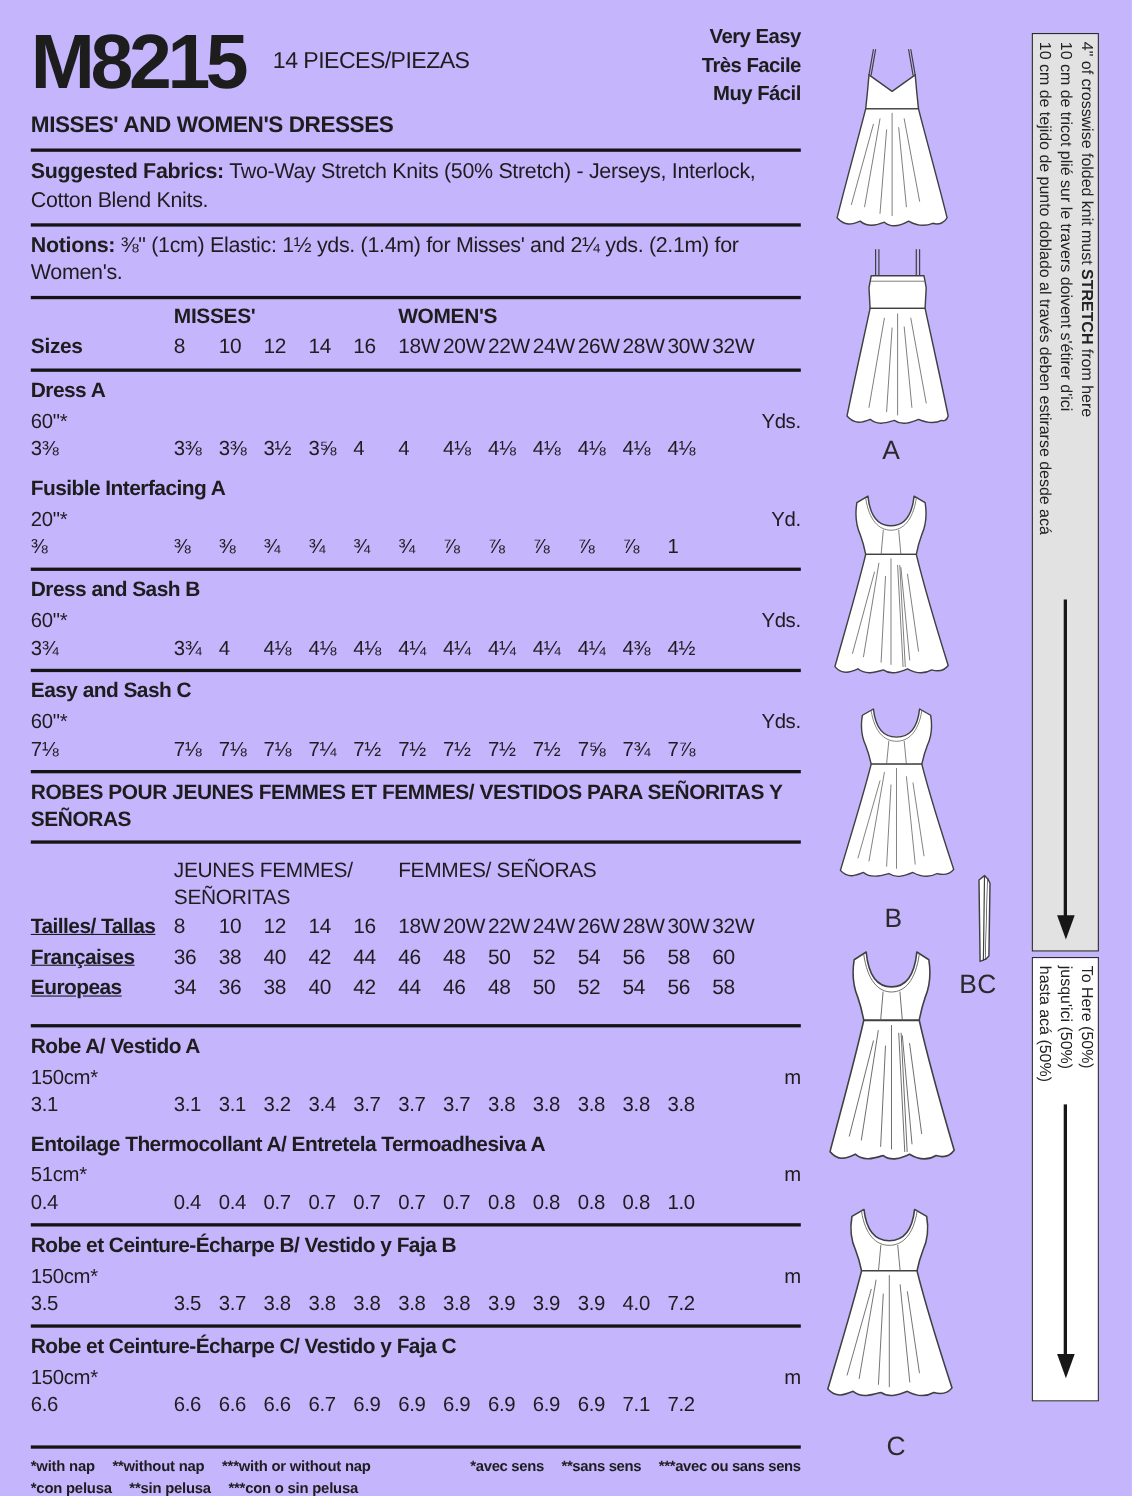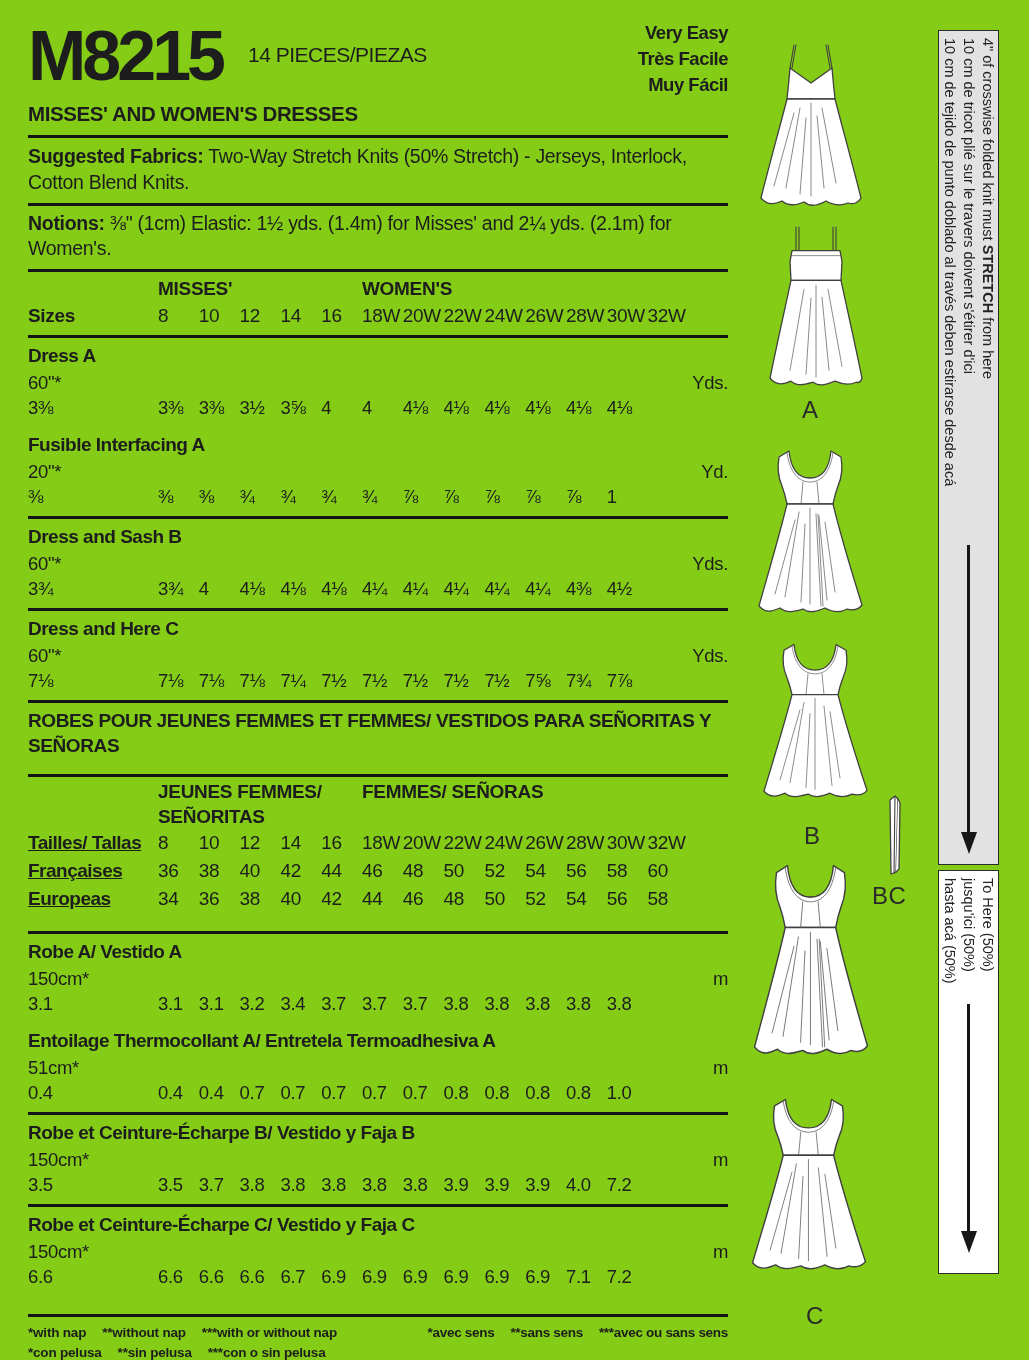--- a/index.html
+++ b/index.html
@@ -1,17 +1,17 @@
 <!DOCTYPE html>
 <html><head>
 <meta charset="utf-8">
 <style>
   html,body{margin:0;padding:0;background:#fff;}
   body{width:1029px;height:1360px;position:relative;font-family:"Liberation Sans",sans-serif;color:#1d1d1d;letter-spacing:-0.3px;}
-  .page{position:absolute;inset:0;background:#84cc16;overflow:hidden;}
+  .page{position:absolute;inset:0;background:#c4b5fd;overflow:hidden;}
 
   
   .content{position:absolute;left:28px;top:18px;width:700px;}
 
   .toprow{position:relative;height:82px;}
   .brand{font-size:70px;font-weight:800;letter-spacing:-4px;line-height:76px;display:inline-block;}
   .pieces{display:inline-block;font-size:21px;margin-left:26px;vertical-align:18px;letter-spacing:-0.5px;}
   .difficulty{position:absolute;right:0;top:2px;text-align:right;font-weight:700;font-size:18.5px;line-height:26px;letter-spacing:-0.5px;}
 
   .title{font-size:20.5px;font-weight:700;padding:2px 0 9px;border-bottom:3px solid #141414;letter-spacing:-0.4px;}
@@ -24,23 +24,23 @@
   .w{grid-column:1;}
   .unit{grid-column:15;text-align:right;}
 
   .sec{border-bottom:3px solid #141414;}
   .gh{font-size:19px;font-weight:700;line-height:22px;padding-top:6px;}
   .gh .m{grid-column:2/7;} .gh .wm{grid-column:7/15;}
   .sizesrow{font-size:19px;line-height:25px;padding:3px 0 7px;}
   .sizesrow .lbl{font-weight:700;}
   .rowname{font-size:19px;font-weight:700;line-height:25px;padding-top:5px;letter-spacing:-0.5px;}
   .valrow{font-size:18.5px;line-height:25px;padding:2px 0 7px;}
-  .robes-title{font-size:19px;font-weight:700;line-height:25px;padding:5px 0 16px;letter-spacing:-0.4px;}
-
-  .ih{padding-top:2px;font-size:19px;font-weight:700;line-height:25px;}
+  .robes-title{font-size:19px;font-weight:700;line-height:25px;padding:5px 0 6px;letter-spacing:-0.4px;}
+
+  .ih{padding-top:12px;font-size:19px;font-weight:400;line-height:25px;}
   .ih .jeunes{grid-column:2/7;} .ih .femmes{grid-column:7/15;align-self:start;}
   .sizerow2{font-size:19px;line-height:25px;padding:1px 0 2px;}
   .sizerow2 .lbl{font-weight:700;letter-spacing:-0.5px;text-decoration:underline;}
   .lastpad{padding-bottom:20px;}
 
   .footnotes{border-top:3.5px solid #141414;margin-top:18px;padding-top:6px;display:flex;justify-content:space-between;align-items:flex-start;}
   .fnl{font-size:13.5px;font-weight:700;line-height:20px;letter-spacing:-0.2px;}
   .fnl .cell{margin-right:16px;}
   .fnr{font-size:13.5px;font-weight:700;line-height:20px;text-align:right;}
   .fnr .cell{margin-left:16px;}
@@ -193,21 +193,21 @@
           <span class="cell">4¼</span>
           <span class="cell">4¼</span>
           <span class="cell">4¼</span>
           <span class="cell">4¼</span>
           <span class="cell">4⅜</span>
           <span class="cell">4½</span>
         </div>
     </div>
 
     <div class="sec">
-      <div class="rowname">Dress and Here C</div>
+      <div class="rowname">Easy and Sash C</div>
       <div class="grid valrow">
         <span class="w">60"*</span>
         <span class="unit">Yds.</span>
       <span class="cell">7⅛</span>
           <span class="cell">7⅛</span>
           <span class="cell">7⅛</span>
           <span class="cell">7⅛</span>
           <span class="cell">7¼</span>
           <span class="cell">7½</span>
           <span class="cell">7½</span>

